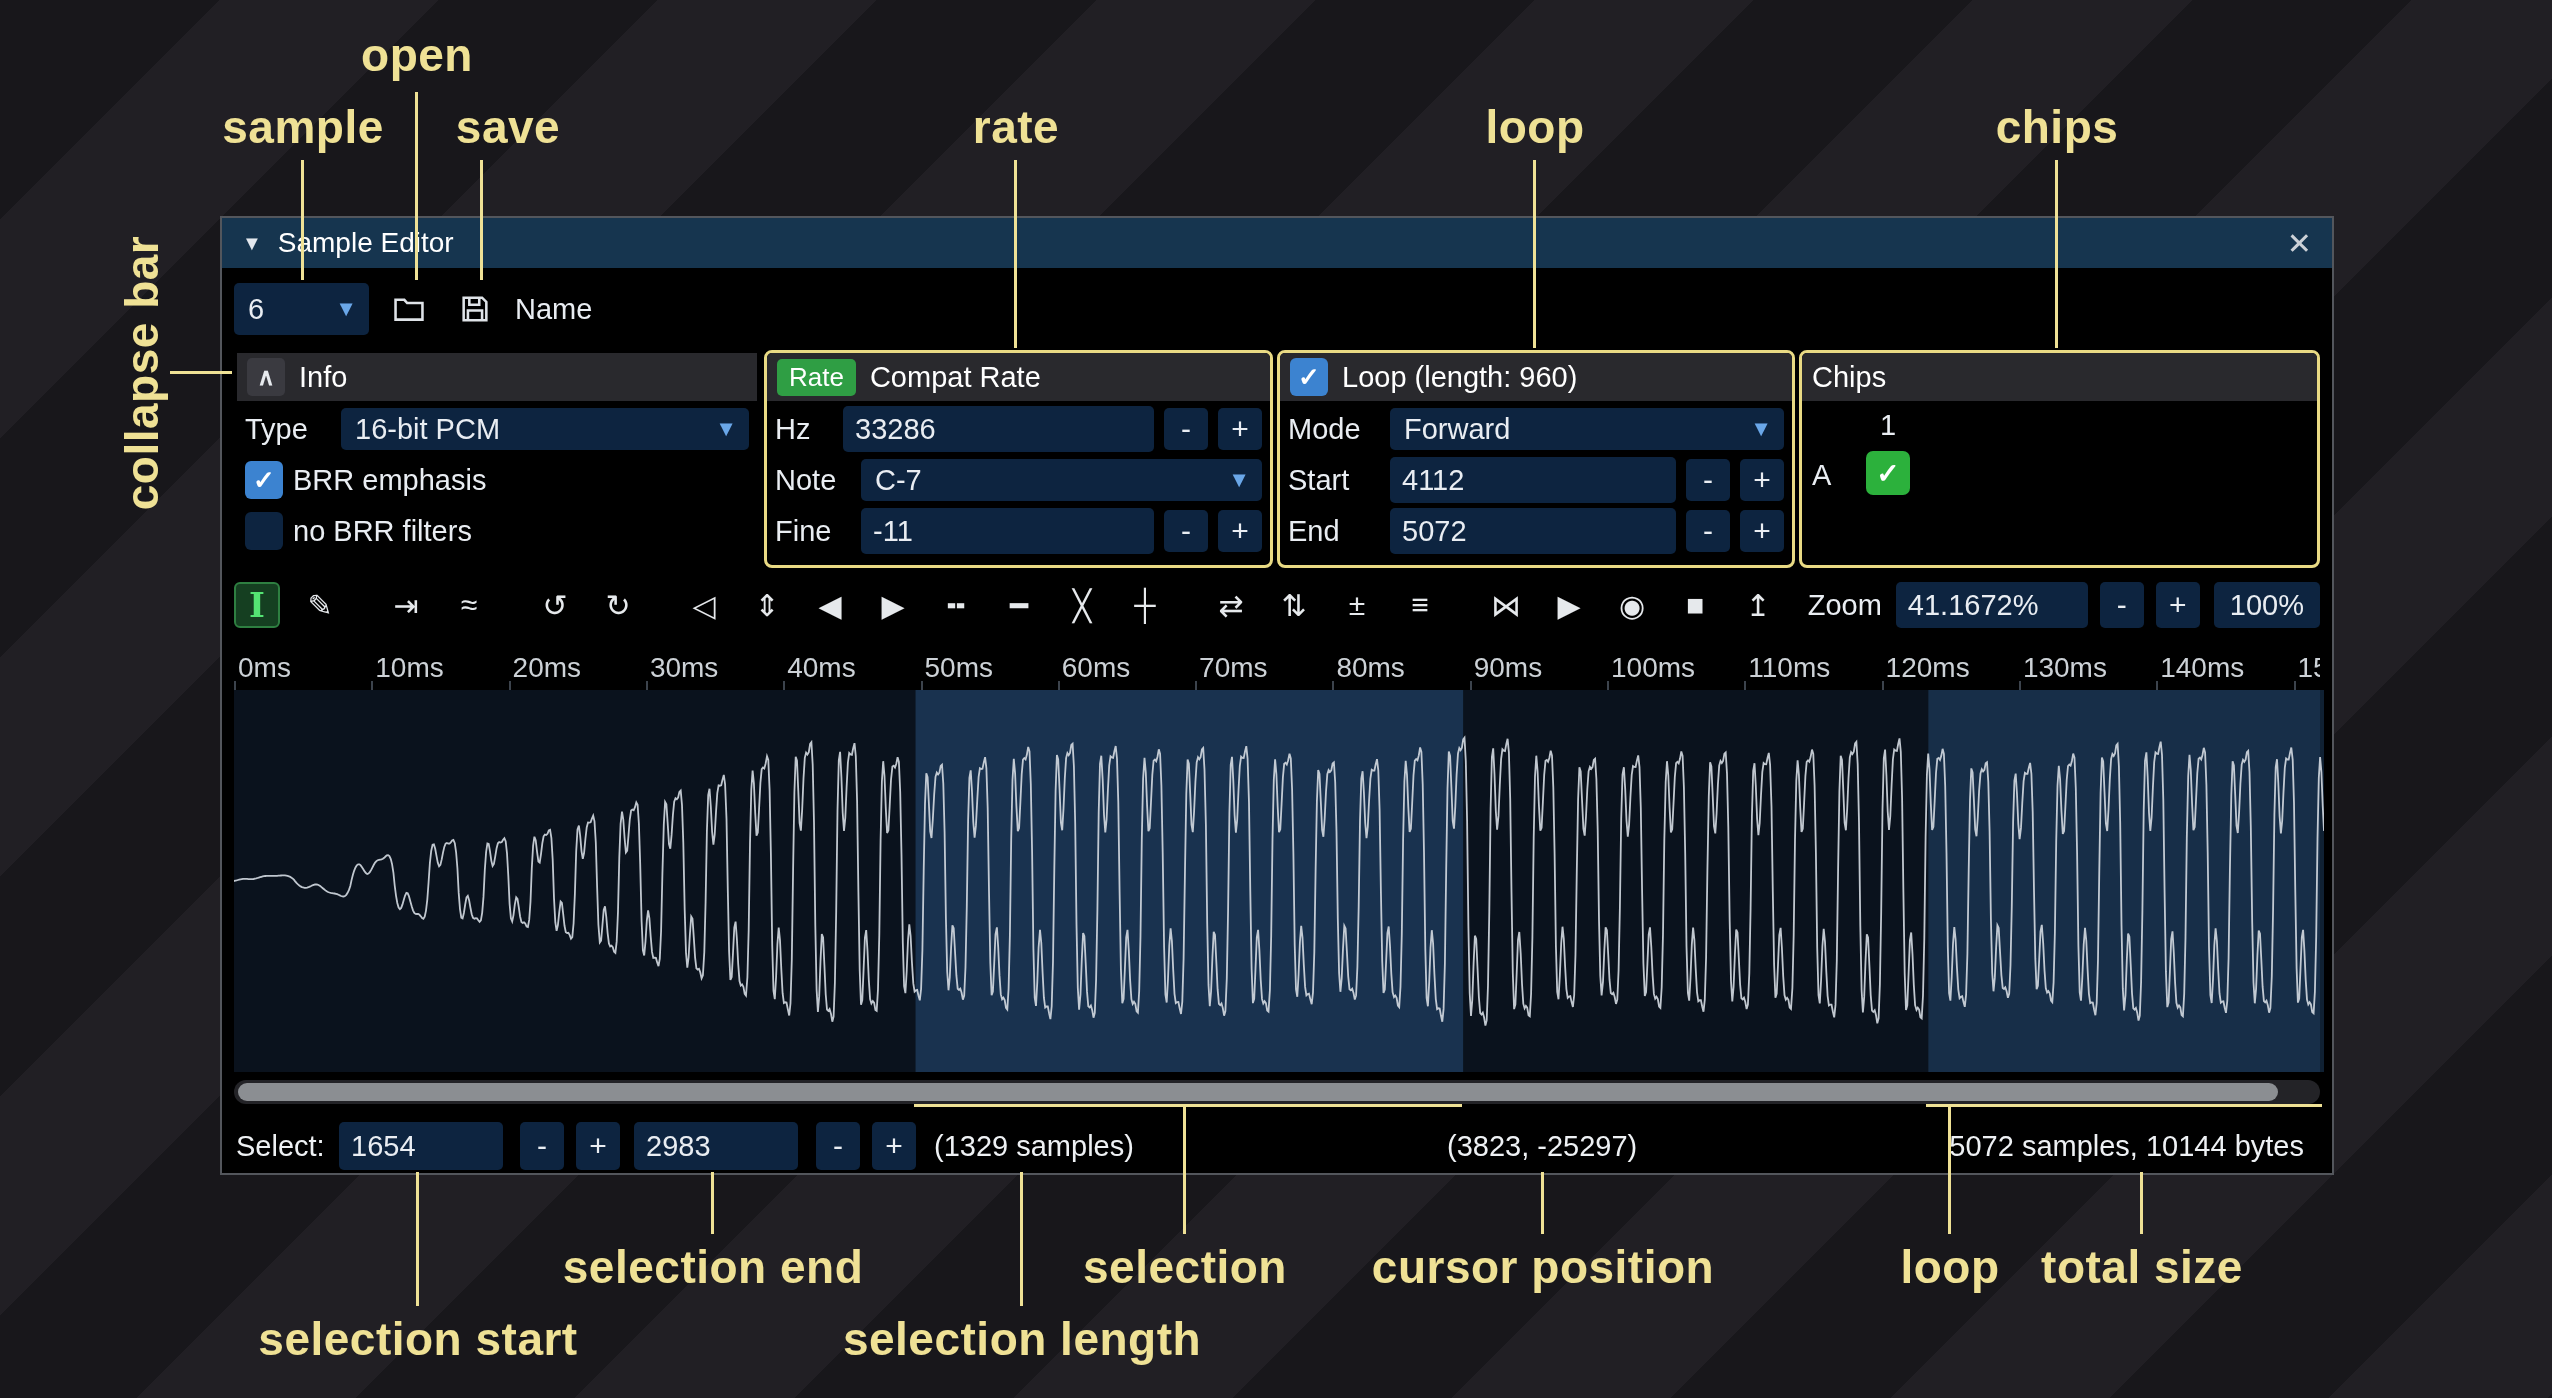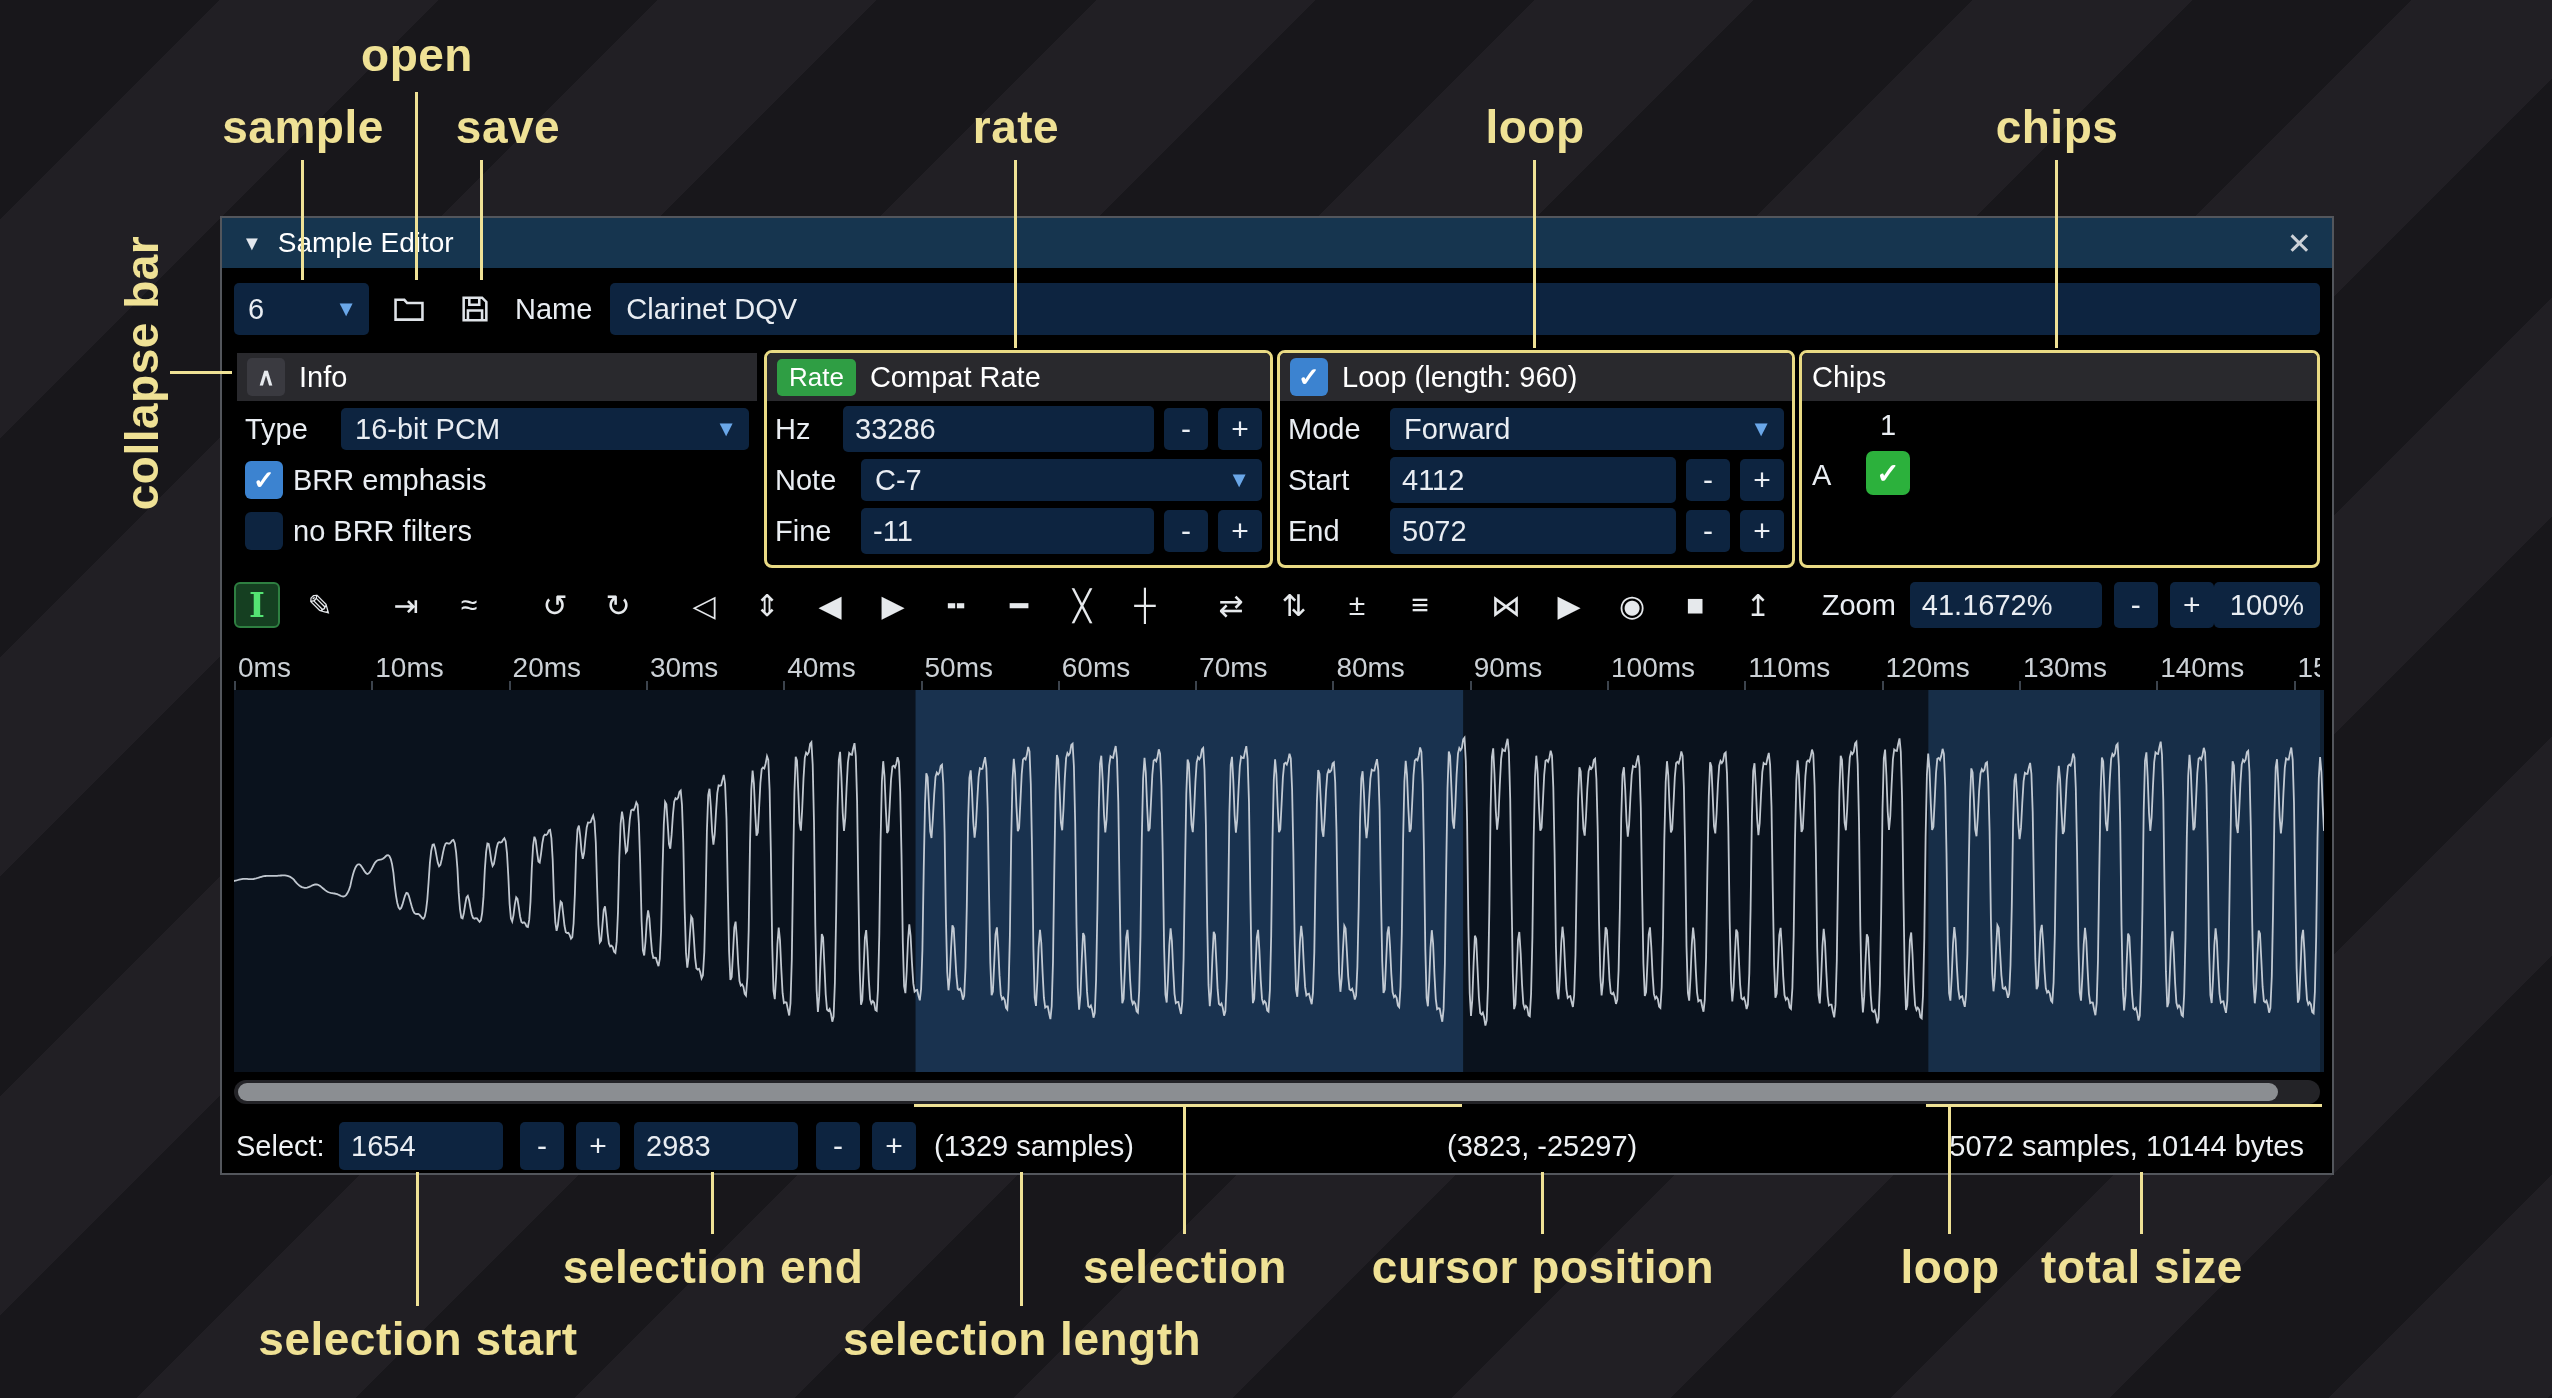--- a/index.html
+++ b/index.html
@@ -78,21 +78,21 @@
   .tb-icons { display: flex; align-items: center; }
   .tbtn { width: 46px; height: 46px; margin-right: 17px; border-radius: 6px;
     display: flex; align-items: center; justify-content: center;
     color: #e6e9ec; font-size: 30px; }
   .tbtn.grp { margin-left: 23px; }
   .tbtn.sel { background: #153f21; color: #54e473; border: 2px solid #2e7f41; }
   .tbtn.serifI { font-family: "DejaVu Serif", serif; font-weight: bold; font-size: 34px; }
   .zoom-lbl { font-size: 29px; color: #e9edf2; margin: 0 14px 0 auto; }
   .zoom-field { width: 192px; height: 46px; padding-left: 12px; }
   .toolbar .sq-btn { height: 46px; margin-left: 12px; }
-  .reset-btn { height: 46px; padding: 8px 16px; justify-content: center; }
+  .reset-btn { height: 46px; padding: 8px 16px; margin-left: 14px; justify-content: center; }
 
   
   .ruler { position: relative; margin: 14px 12px 0; height: 42px; overflow: hidden; }
   .tick-label { position: absolute; top: 4px; font-size: 28px; color: #ccd1d6; white-space: nowrap; }
   .tickmark { position: absolute; bottom: 0; width: 2px; height: 9px; background: #3c434c; }
   .wave-wrap { margin: 0 12px; height: 382px; background: #0a121d; }
   .scrollbar { position: relative; margin: 8px 12px 0; height: 24px; background: #232327; border-radius: 12px; }
   .scroll-thumb { position: absolute; left: 4px; top: 3px; width: 2040px; height: 18px; background: #8b8e92; border-radius: 9px; }
 
   
@@ -136,21 +136,20 @@
         </svg>
       </div>
       <div class="icon-btn" style="margin-left:14px">
         <svg viewBox="0 0 24 24">
           <path d="M4 4h13l3 3v13H4z"></path>
             <path d="M8 4v5h7V4"></path>
             <path d="M7 20v-7h10v7"></path>
         </svg>
       </div>
       <span class="name-lbl">Name</span>
-      <div class="field name-input">Clarinet DQV</div>
     </div>
 
     <div class="panels">
 
       <div class="panel p-info">
         <div class="phead">
           <div class="collapse-btn">
             <span>∧</span>
           </div>
           <span>Info</span>

